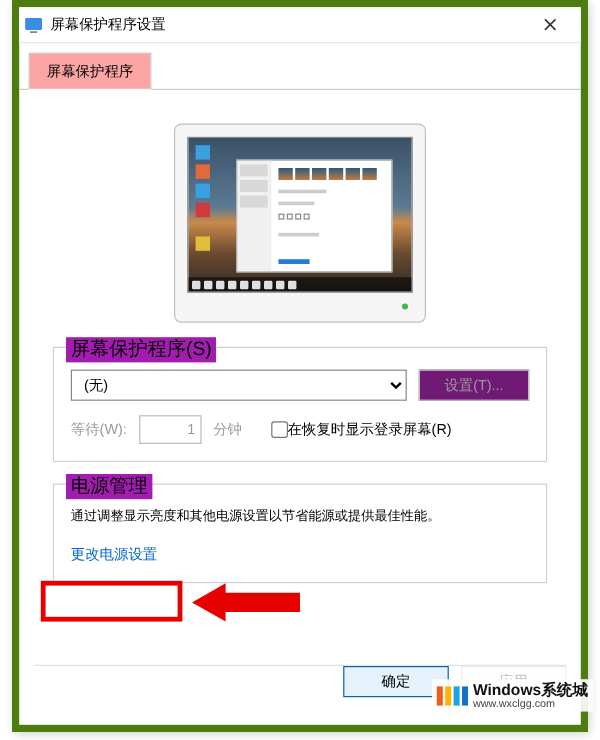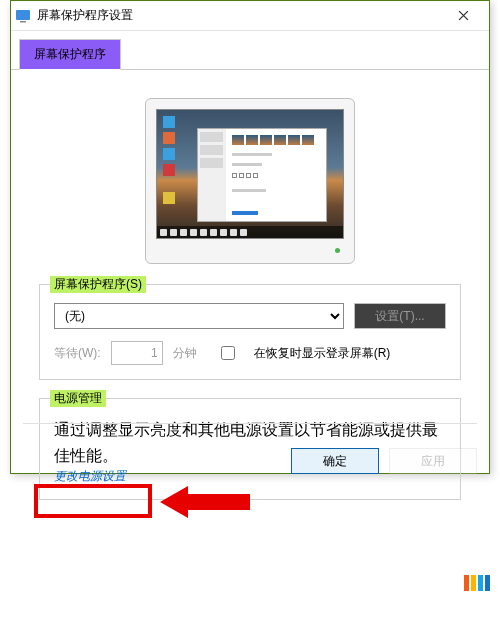--- a/index.html
+++ b/index.html
@@ -9,23 +9,23 @@
   background: #fff;
   width: 500px;
   height: 617px;
   position: relative;
   overflow: hidden;
 }
 .dialog {
   position: absolute;
   left: 10px; top: 0;
   width: 480px;
-  height: 474px;
-  background: #fff;
-  border: 1px solid #4d7c0f;
+  height: 610px;
+  background: #fff;
+  border: 6px solid #4d7c0f;
   box-shadow: 2px 2px 8px rgba(0,0,0,.2);
 }
 .titlebar {
   height: 30px;
   background: #fff;
   display: flex;
   align-items: center;
   padding: 0 4px;
   border-bottom: 1px solid #e5e5e5;
 }
@@ -36,21 +36,21 @@
   display: flex; align-items: center; justify-content: center;
   font-size: 14px; color: #333;
 }
 .tabstrip {
   display: flex;
   padding: 8px 8px 0 8px;
   border-bottom: 1px solid #ccc;
 }
 .tab {
   padding: 6px 14px;
-  background: #8b5cf6;
+  background: #fca5a5;
   border: 1px solid #ccc;
   border-bottom: 1px solid #fff;
   margin-bottom: -1px;
   font-size: 12px;
 }
 .content { padding: 16px 28px 10px; }
 .monitor-stage { display: flex; justify-content: center; padding: 12px 0 20px; }
 .monitor {
   width: 210px;
   border: 1px solid #c0c0c0;
@@ -94,78 +94,78 @@
 
 .groupbox {
   border: 1px solid #d0d0d0;
   position: relative;
   padding: 18px 14px 14px;
   margin-bottom: 18px;
 }
 .gb-legend {
   position: absolute;
   top: -9px; left: 10px;
-  background: #bef264;
+  background: #a21caf;
   padding: 0 4px;
-  font-size: 12px;
+  font-size: 16px;
   color: #000;
 }
 .row { display: flex; align-items: center; gap: 10px; margin-bottom: 12px; }
 .row:last-child { margin-bottom: 0; }
 select.combo {
   flex: 1;
   height: 26px;
   border: 1px solid #888;
   background: #fff;
   font-size: 12px;
   padding: 0 6px;
   font-family: inherit;
 }
 .btn {
   height: 26px;
   min-width: 92px;
   border: 1px solid #bfbfbf;
-  background: #404040;
+  background: #701a75;
   color: #9a9a9a;
   font-size: 12px;
   font-family: inherit;
 }
 .lbl { color: #9a9a9a; }
 .spin {
   width: 52px; height: 24px;
   border: 1px solid #bbb;
   display: inline-flex; align-items: center;
   padding: 0 4px;
   justify-content: flex-end;
   color: #9a9a9a;
   background: #fff;
 }
-.chk { display: inline-flex; align-items: center; gap: 19px; margin-left: 14px; }
+.chk { display: inline-flex; align-items: center; gap: 0; margin-left: 14px; }
 input[type=checkbox]{ width:14px; height:14px; }
-.desc { font-size: 16px; line-height: 1.6; }
-.linkish { color: #0066cc; cursor: pointer; font-size: 12px; display:inline-block;font-style:italic; }
+.desc { font-size: 11px; line-height: 1.6; margin-bottom: 14px; }
+.linkish { color: #0066cc; cursor: pointer; font-size: 12px; display:inline-block; }
 
 .link-highlight {
   position: absolute;
   left: 34px; top: 484px;
   width: 118px; height: 34px;
   border: 4px solid #e60000;
   pointer-events: none;
 }
 .arrow {
   position: absolute;
   left: 160px; top: 480px;
   width: 90px; height: 44px;
 }
 
 .btnrow {
   position: absolute; left: 12px; right: 12px; bottom: 10px;
   height: 40px;
   border-top: 1px solid #e0e0e0;
-  padding-top: 24px;
+  padding-top: 0;
   display: flex; justify-content: flex-end; gap: 10px;
 }
 .btn-main {
   height: 26px; min-width: 88px;
   border: 1px solid #0a64ad;
   background: #e5f1fb;
   font-size: 12px;
   font-family: inherit;
 }
 .btn-std {
@@ -303,13 +303,17 @@
   <polygon points="0,22 28,6 28,14 90,14 90,30 28,30 28,38" fill="#e60000"></polygon>
 </svg>
 
 <div class="watermark">
   <div class="wm-bars">
     <span style="background:#f25c19"></span>
       <span style="background:#ffb400"></span>
       <span style="background:#1aa3e8"></span>
       <span style="background:#1473c4"></span>
   </div>
+  <div>
+    <div class="wm-text">Windows系统城</div>
+    <div class="wm-sub">www.wxclgg.com</div>
+  </div>
 </div>
 
 </body></html>

